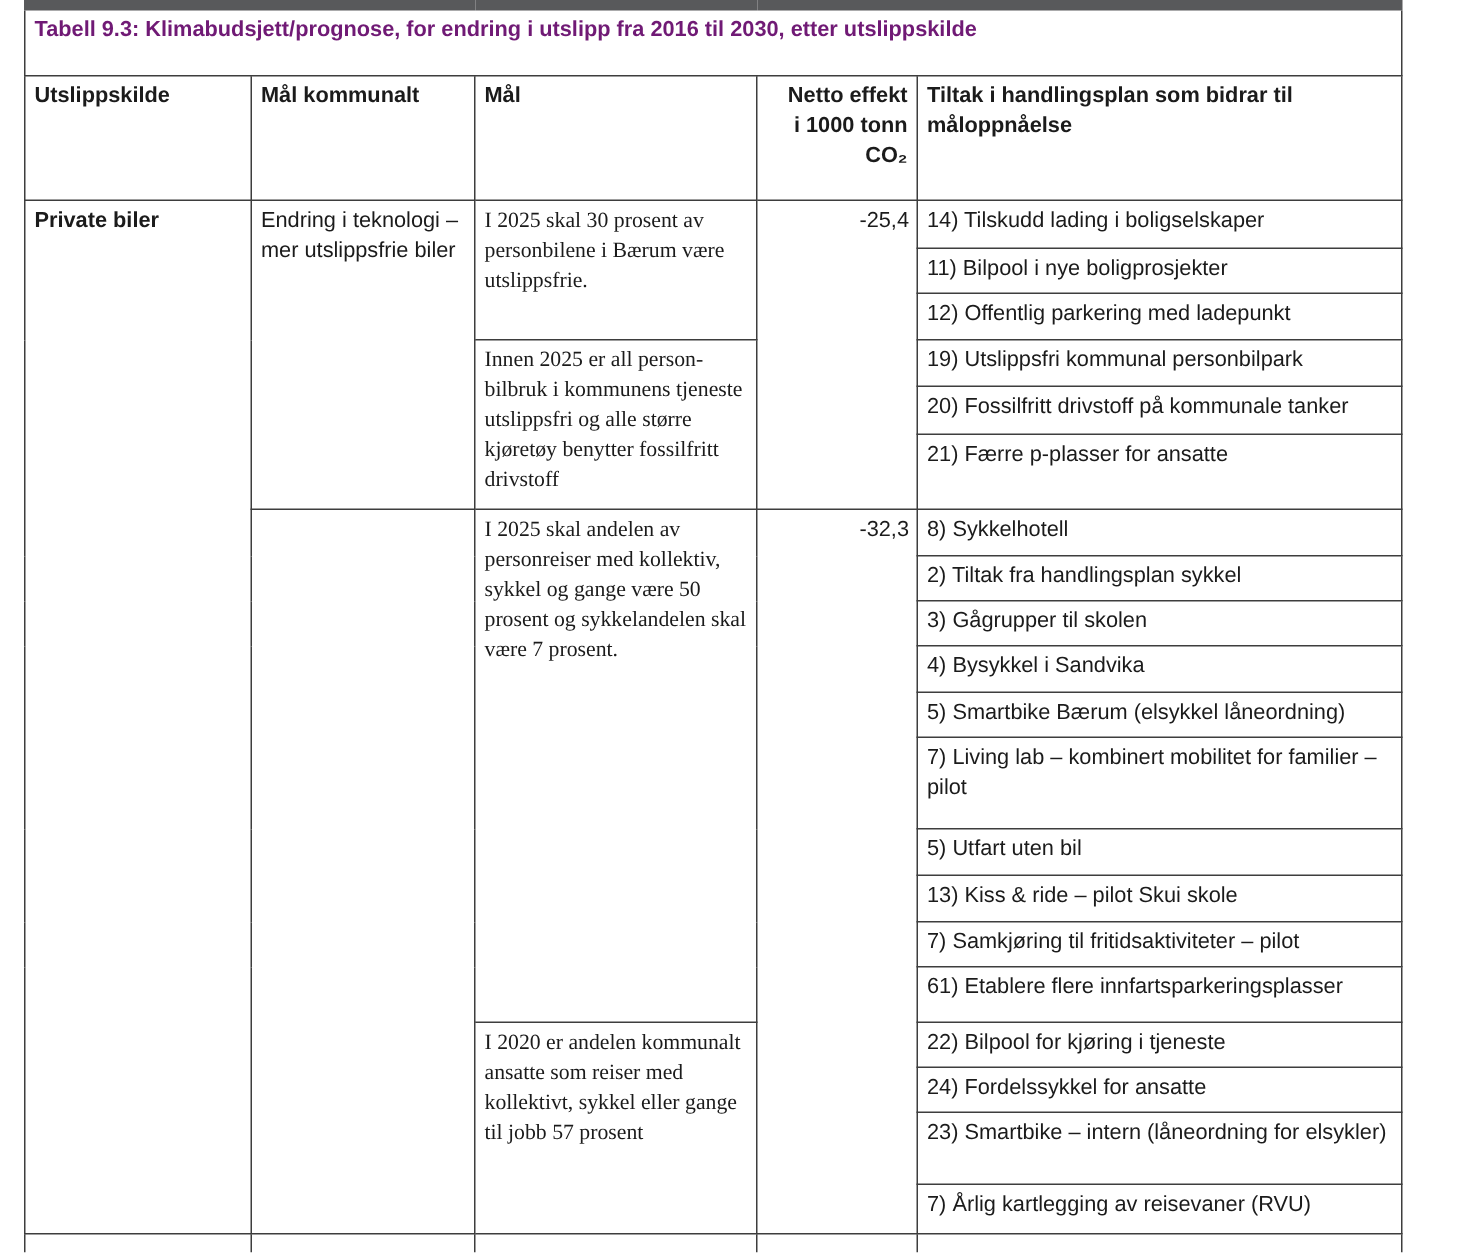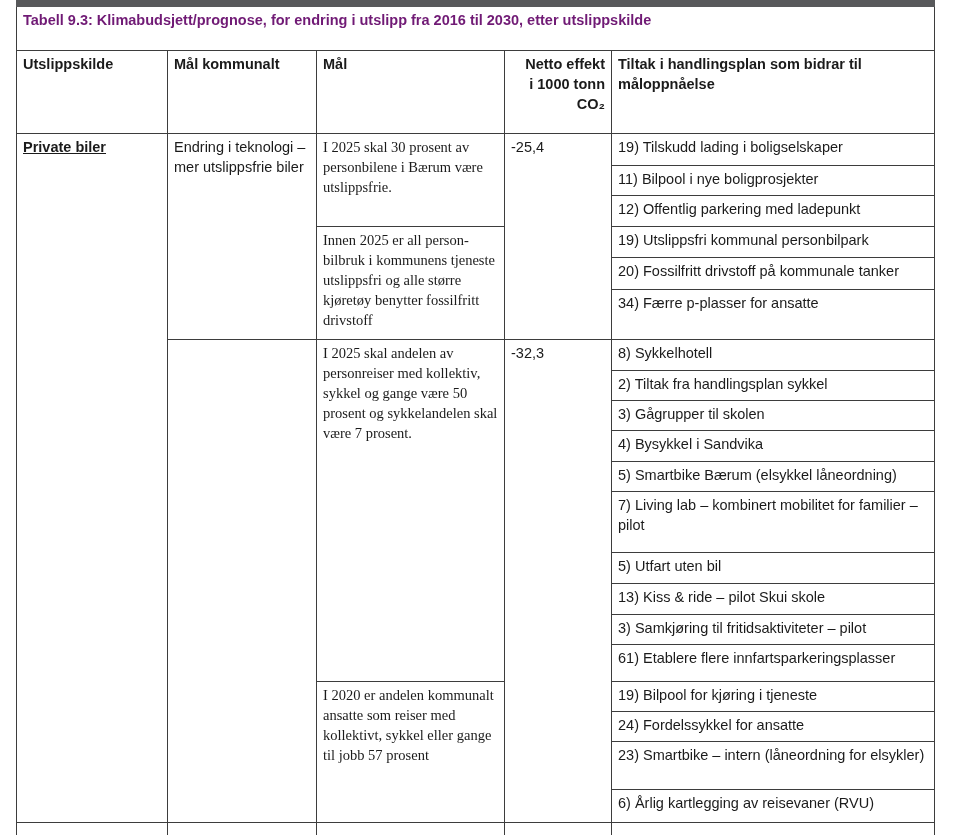--- a/index.html
+++ b/index.html
@@ -37,22 +37,22 @@
     color: #701a75;
   }
   td.hdr {
     font-weight: bold;
     padding-top: 12px;
     margin-top: 44px;
   }
   td.hdr.num { text-align: right; padding-right: 6px; padding-left: 19px; }
   td.goal-cell { padding-top: 5px; font-family: Liberation Serif, serif; }
   td.cat-cell { padding-top: 5px; margin-left: 17px; }
-  td.src-cell { font-weight: bold; padding-top: 5px; text-decoration: underline; }
-  td.num-cell { text-align: left; padding-top: 5px; padding-right: 6px; }
+  td.src-cell { font-weight: bold; padding-top: 5px; }
+  td.num-cell { text-align: right; padding-top: 5px; padding-right: 6px; }
   td.tiltak-cell { padding-top: 4px; padding-left: 8px; }
 </style>
 </head>
 <body>
 
 <div class="page">
   <table class="budget">
     <colgroup>
       <col style="width:151px">
       <col style="width:149px">
@@ -72,37 +72,37 @@
       <td class="hdr">Mål</td>
       <td class="hdr num">Netto effekt i 1000 tonn CO₂</td>
       <td class="hdr">Tiltak i handlingsplan som bidrar til måloppnåelse</td>
     </tr>
 
     <tr style="height:32px">
       <td class="src-cell" rowspan="20">Private biler</td>
       <td class="cat-cell" rowspan="6">Endring i teknologi – mer utslippsfrie biler</td>
       <td class="goal-cell" rowspan="3">I 2025 skal 30 prosent av personbilene i Bærum være utslippsfrie.</td>
       <td class="num-cell" rowspan="6">-25,4</td>
-      <td class="tiltak-cell">19) Tilskudd lading i boligselskaper</td>
+      <td class="tiltak-cell">14) Tilskudd lading i boligselskaper</td>
     </tr>
     <tr style="height:30px">
       <td class="tiltak-cell">11) Bilpool i nye boligprosjekter</td>
     </tr>
     <tr style="height:31px">
       <td class="tiltak-cell">12) Offentlig parkering med ladepunkt</td>
     </tr>
     <tr style="height:31px">
       <td class="goal-cell" rowspan="3">Innen 2025 er all person-bilbruk i kommunens tjeneste utslippsfri og alle større kjøretøy benytter fossilfritt drivstoff</td>
       <td class="tiltak-cell">19) Utslippsfri kommunal personbilpark</td>
     </tr>
     <tr style="height:32px">
       <td class="tiltak-cell">20) Fossilfritt drivstoff på kommunale tanker</td>
     </tr>
     <tr style="height:50px">
-      <td class="tiltak-cell">34) Færre p-plasser for ansatte</td>
+      <td class="tiltak-cell">21) Færre p-plasser for ansatte</td>
     </tr>
 
     <tr style="height:31px">
       <td class="cat-cell" rowspan="14"></td>
       <td class="goal-cell" rowspan="10">I 2025 skal andelen av personreiser med kollektiv, sykkel og gange være 50 prosent og sykkelandelen skal være 7 prosent.</td>
       <td class="num-cell" rowspan="14">-32,3</td>
       <td class="tiltak-cell">8) Sykkelhotell</td>
     </tr>
     <tr style="height:30px">
       <td class="tiltak-cell">2) Tiltak fra handlingsplan sykkel</td>
@@ -119,37 +119,37 @@
     <tr style="height:61px">
       <td class="tiltak-cell">7) Living lab – kombinert mobilitet for familier –  pilot</td>
     </tr>
     <tr style="height:31px">
       <td class="tiltak-cell">5) Utfart uten bil</td>
     </tr>
     <tr style="height:31px">
       <td class="tiltak-cell">13) Kiss &amp; ride – pilot Skui skole</td>
     </tr>
     <tr style="height:30px">
-      <td class="tiltak-cell">3) Samkjøring til fritidsaktiviteter – pilot</td>
+      <td class="tiltak-cell">7) Samkjøring til fritidsaktiviteter – pilot</td>
     </tr>
     <tr style="height:37px">
       <td class="tiltak-cell">61) Etablere flere innfartsparkeringsplasser</td>
     </tr>
     <tr style="height:30px">
       <td class="goal-cell" rowspan="4">I 2020 er andelen kommunalt ansatte som reiser med kollektivt, sykkel eller gange til jobb 57 prosent</td>
-      <td class="tiltak-cell">19) Bilpool for kjøring i tjeneste</td>
+      <td class="tiltak-cell">22) Bilpool for kjøring i tjeneste</td>
     </tr>
     <tr style="height:30px">
       <td class="tiltak-cell">24) Fordelssykkel for ansatte</td>
     </tr>
     <tr style="height:48px">
       <td class="tiltak-cell">23) Smartbike – intern (låneordning for elsykler)</td>
     </tr>
     <tr style="height:33px">
-      <td class="tiltak-cell">6) Årlig kartlegging av reisevaner (RVU)</td>
+      <td class="tiltak-cell">7) Årlig kartlegging av reisevaner (RVU)</td>
     </tr>
 
     <tr style="height:14px">
       <td></td>
       <td></td>
       <td></td>
       <td></td>
       <td></td>
     </tr>
   </tbody>

